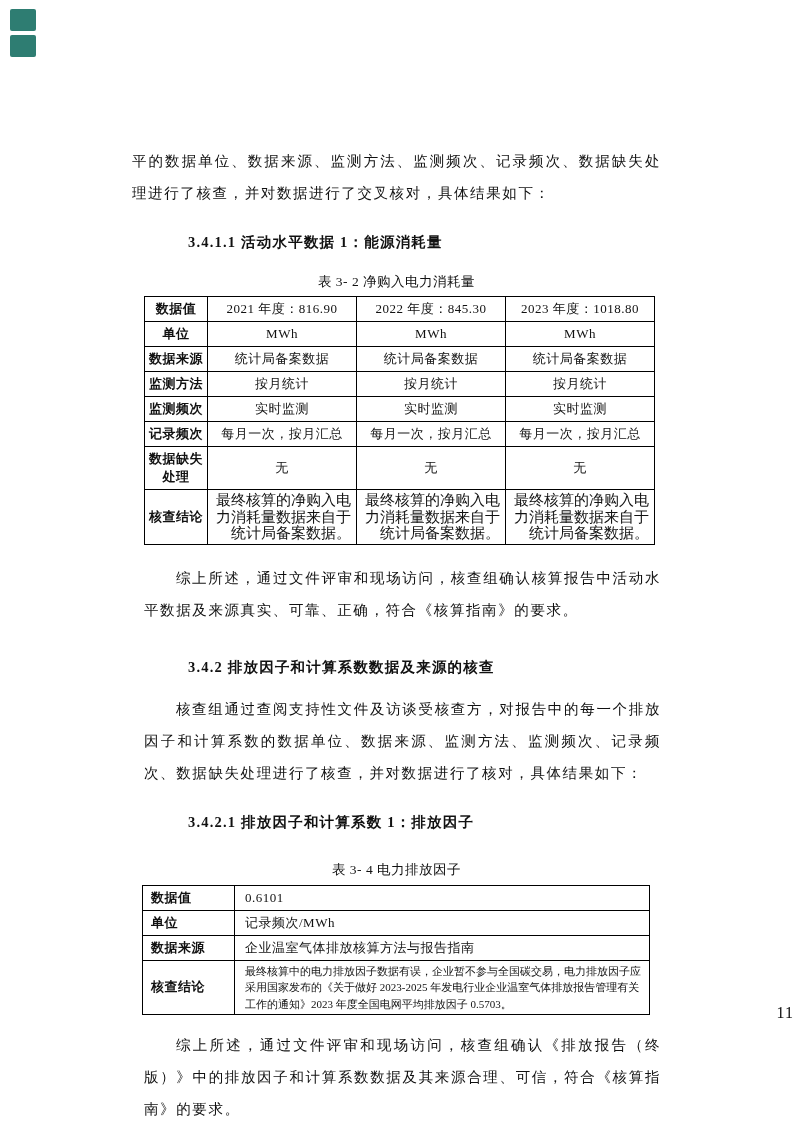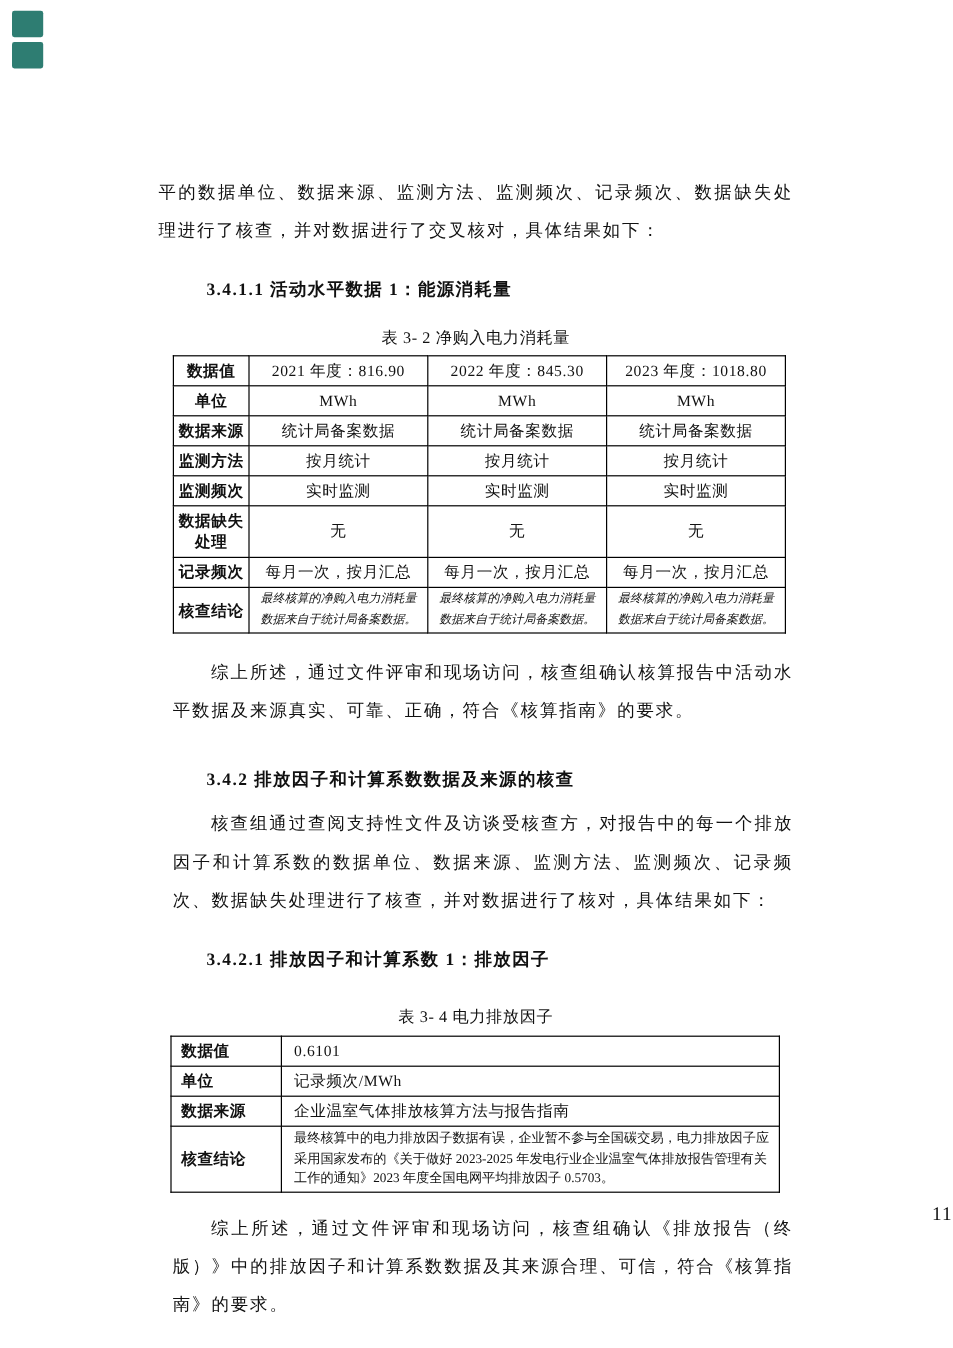--- a/index.html
+++ b/index.html
@@ -20,21 +20,21 @@
   .content{
     position:absolute;top:12px;left:132px;width:529px;padding-top:133px;
   }
   .para{
     font-size:14.5px;line-height:32px;letter-spacing:1.6px;
     text-align:justify;text-align-last:left;margin:0;
   }
   .para.indent{text-indent:2.2em;margin-left:12px;}
   .heading{
     font-weight:bold;font-size:14.5px;letter-spacing:1.2px;
-    margin:0;padding-left:40px;line-height:20px;
+    margin:16px;padding-left:40px;line-height:20px;
   }
   .h1{margin-top:23px;}
   .h2{margin-top:31px;}
   .h3{margin-top:23px;font-family:Liberation Serif, serif;}
   .tbl-caption{
     font-weight:normal;font-size:13.5px;text-align:center;
     letter-spacing:.5px;margin:0;line-height:18px;
   }
   .cap1{margin-top:21px;margin-bottom:5px;}
   .cap2{margin-top:29px;margin-bottom:6px;}
@@ -48,23 +48,22 @@
     padding:3px 4px;
     line-height:18px;
     letter-spacing:.5px;
     font-weight:normal;
     vertical-align:middle;
     word-break:break-all;
   }
   .t1 th{font-weight:bold;text-align:center;padding:3px 2px;}
   .t1 td{text-align:center;}
   .t1 tr.conclusion td{
-    text-align:center;line-height:16.5px;padding:2px 5px;font-size:10px;
+    text-align:right;line-height:16.5px;padding:2px 5px;font-size:15px;
     letter-spacing:0;
-    font-style:italic;
   }
   .t2 th{font-weight:bold;text-align:left;padding:3px 4px 3px 8px;}
   .t2 td{text-align:left;padding:3px 4px 3px 10px;}
   .t2 tr.conclusion td{line-height:16.5px;padding:2px 5px 2px 10px;font-size:11px;letter-spacing:0;}
   .gap-after-table{margin-top:17px;}
   .page-number{
     position:absolute;top:1004px;left:0;right:0;
     text-align:right;font-size:16px;letter-spacing:1px;
   }
 </style>
@@ -114,30 +113,30 @@
         <td>按月统计</td>
         <td>按月统计</td>
       </tr>
       <tr>
         <th>监测频次</th>
         <td>实时监测</td>
         <td>实时监测</td>
         <td>实时监测</td>
       </tr>
       <tr>
+        <th>记录频次</th>
+        <td>每月一次，按月汇总</td>
+        <td>每月一次，按月汇总</td>
+        <td>每月一次，按月汇总</td>
+      </tr>
+      <tr>
         <th>数据缺失处理</th>
         <td>无</td>
         <td>无</td>
         <td>无</td>
-      </tr>
-      <tr>
-        <th>记录频次</th>
-        <td>每月一次，按月汇总</td>
-        <td>每月一次，按月汇总</td>
-        <td>每月一次，按月汇总</td>
       </tr>
       <tr class="conclusion">
         <th>核查结论</th>
         <td>最终核算的净购入电力消耗量数据来自于统计局备案数据。</td>
         <td>最终核算的净购入电力消耗量数据来自于统计局备案数据。</td>
         <td>最终核算的净购入电力消耗量数据来自于统计局备案数据。</td>
       </tr>
     </tbody>
   </table>
 

